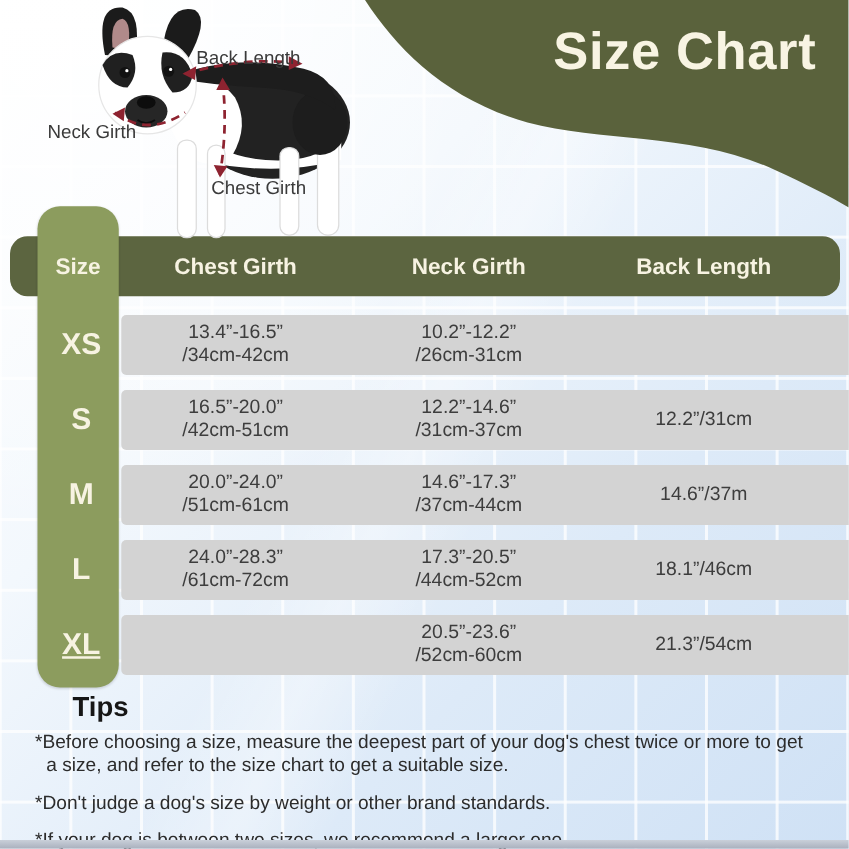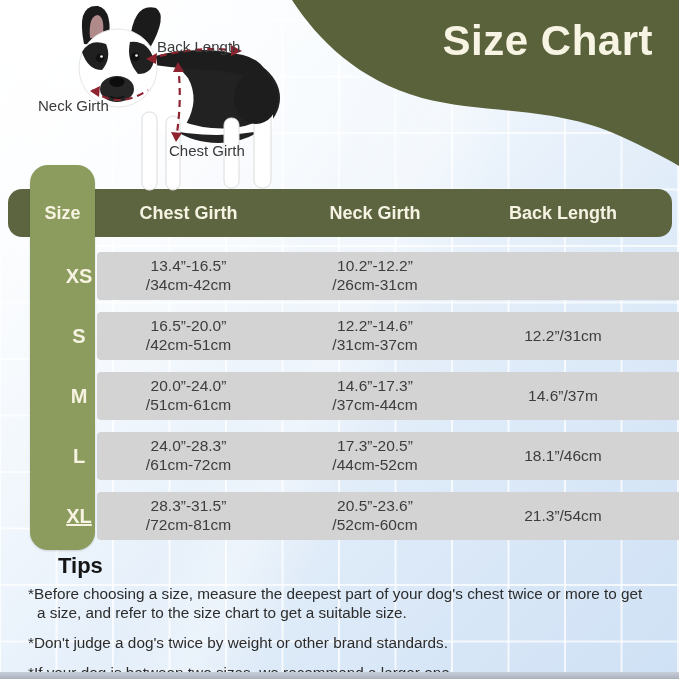--- a/index.html
+++ b/index.html
@@ -60,23 +60,23 @@
   #hdr-size  { left: 30px;  width: 65px; text-align: right; }
   #hdr-chest { left: 97px;  width: 183px; }
   #hdr-neck  { left: 280px; width: 190px; }
   #hdr-back  { left: 470px; width: 186px; }
   #size-col {
     position: absolute; left: 30px; top: 165px; width: 65px; height: 385px;
     background: #8c9c5e; border-radius: 18px; z-index: 3;
     box-shadow: 0 1px 2px rgba(0,0,0,0.15);
   }
   .size-cell {
-    position: absolute; left: 44px; width: 70px; height: 48px; z-index: 4;
+    position: absolute; left: 30px; width: 70px; height: 48px; z-index: 4;
     display: flex; align-items: center; justify-content: center;
-    font-size: 20px; font-weight: bold; color: #f7f3e2;
+    font-size: 24px; font-weight: bold; color: #f7f3e2;
   }
   .row-pill {
     position: absolute; left: 97px; width: 634px; height: 48px;
     background: #d3d3d3; border-radius: 4px 16px 16px 4px; z-index: 1;
   }
   .cell {
     position: absolute; top: 0; height: 48px;
     display: flex; flex-direction: column; align-items: center; justify-content: center;
     font-size: 15.5px; color: #3d3d3d; line-height: 1.22; text-align: center;
   }
@@ -221,34 +221,30 @@
       </div>
     <div class="cell c-neck">
         <span>17.3”-20.5”</span>
         <span>/44cm-52cm</span>
       </div>
     <div class="cell c-back">
         <span>18.1”/46cm</span>
       </div>
   </div>
   <div class="row-pill r4">
-    <div class="cell c-chest">
-        <span>28.3”-31.5”</span>
-        <span>/72cm-81cm</span>
-      </div>
     <div class="cell c-neck">
         <span>20.5”-23.6”</span>
         <span>/52cm-60cm</span>
       </div>
     <div class="cell c-back">
         <span>21.3”/54cm</span>
       </div>
   </div>
 
   <div id="tips-heading">Tips</div>
   <div id="tips-list">
     <div class="tip-item">*Before choosing a size, measure the deepest part of your dog's chest twice or more to get a size, and refer to the size chart to get a suitable size.</div>
-    <div class="tip-item">*Don't judge a dog's twice by weight or other brand standards.</div>
+    <div class="tip-item">*Don't judge a dog's size by weight or other brand standards.</div>
     <div class="tip-item">*If your dog is between two sizes, we recommend a larger one.</div>
   </div>
 
   <div id="bottom-strip"></div>
 </div>
 
 </body></html>

